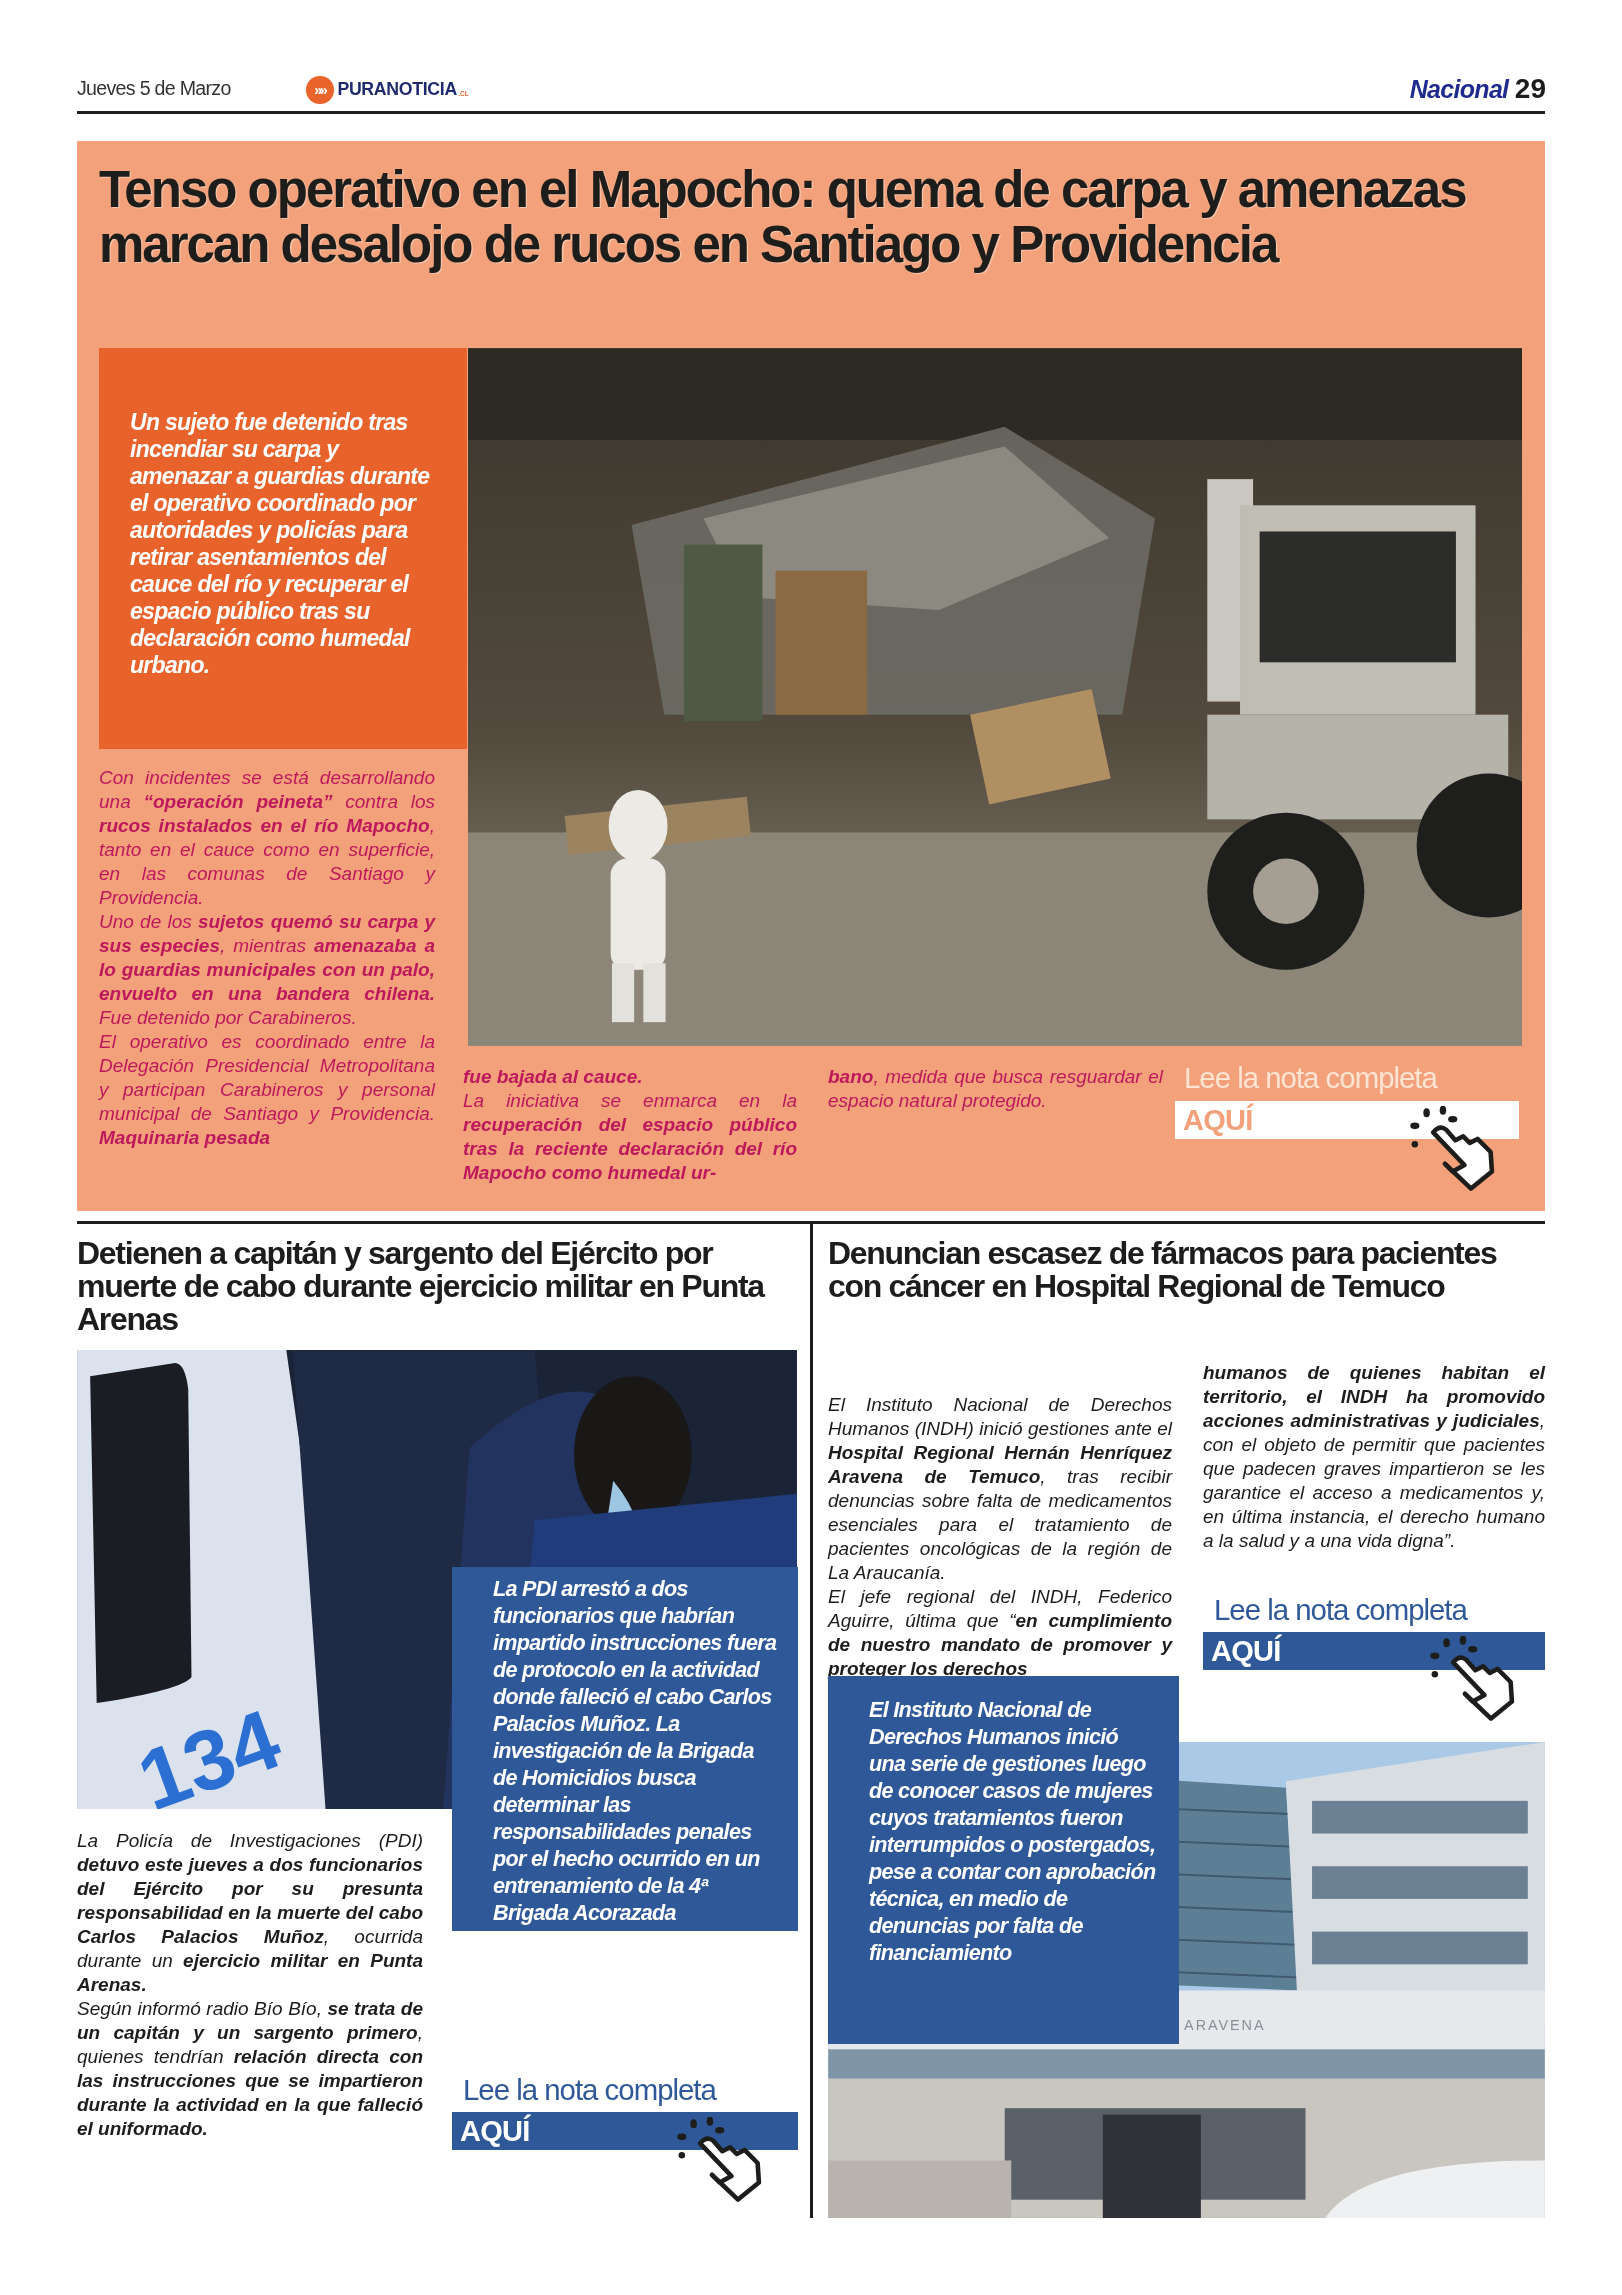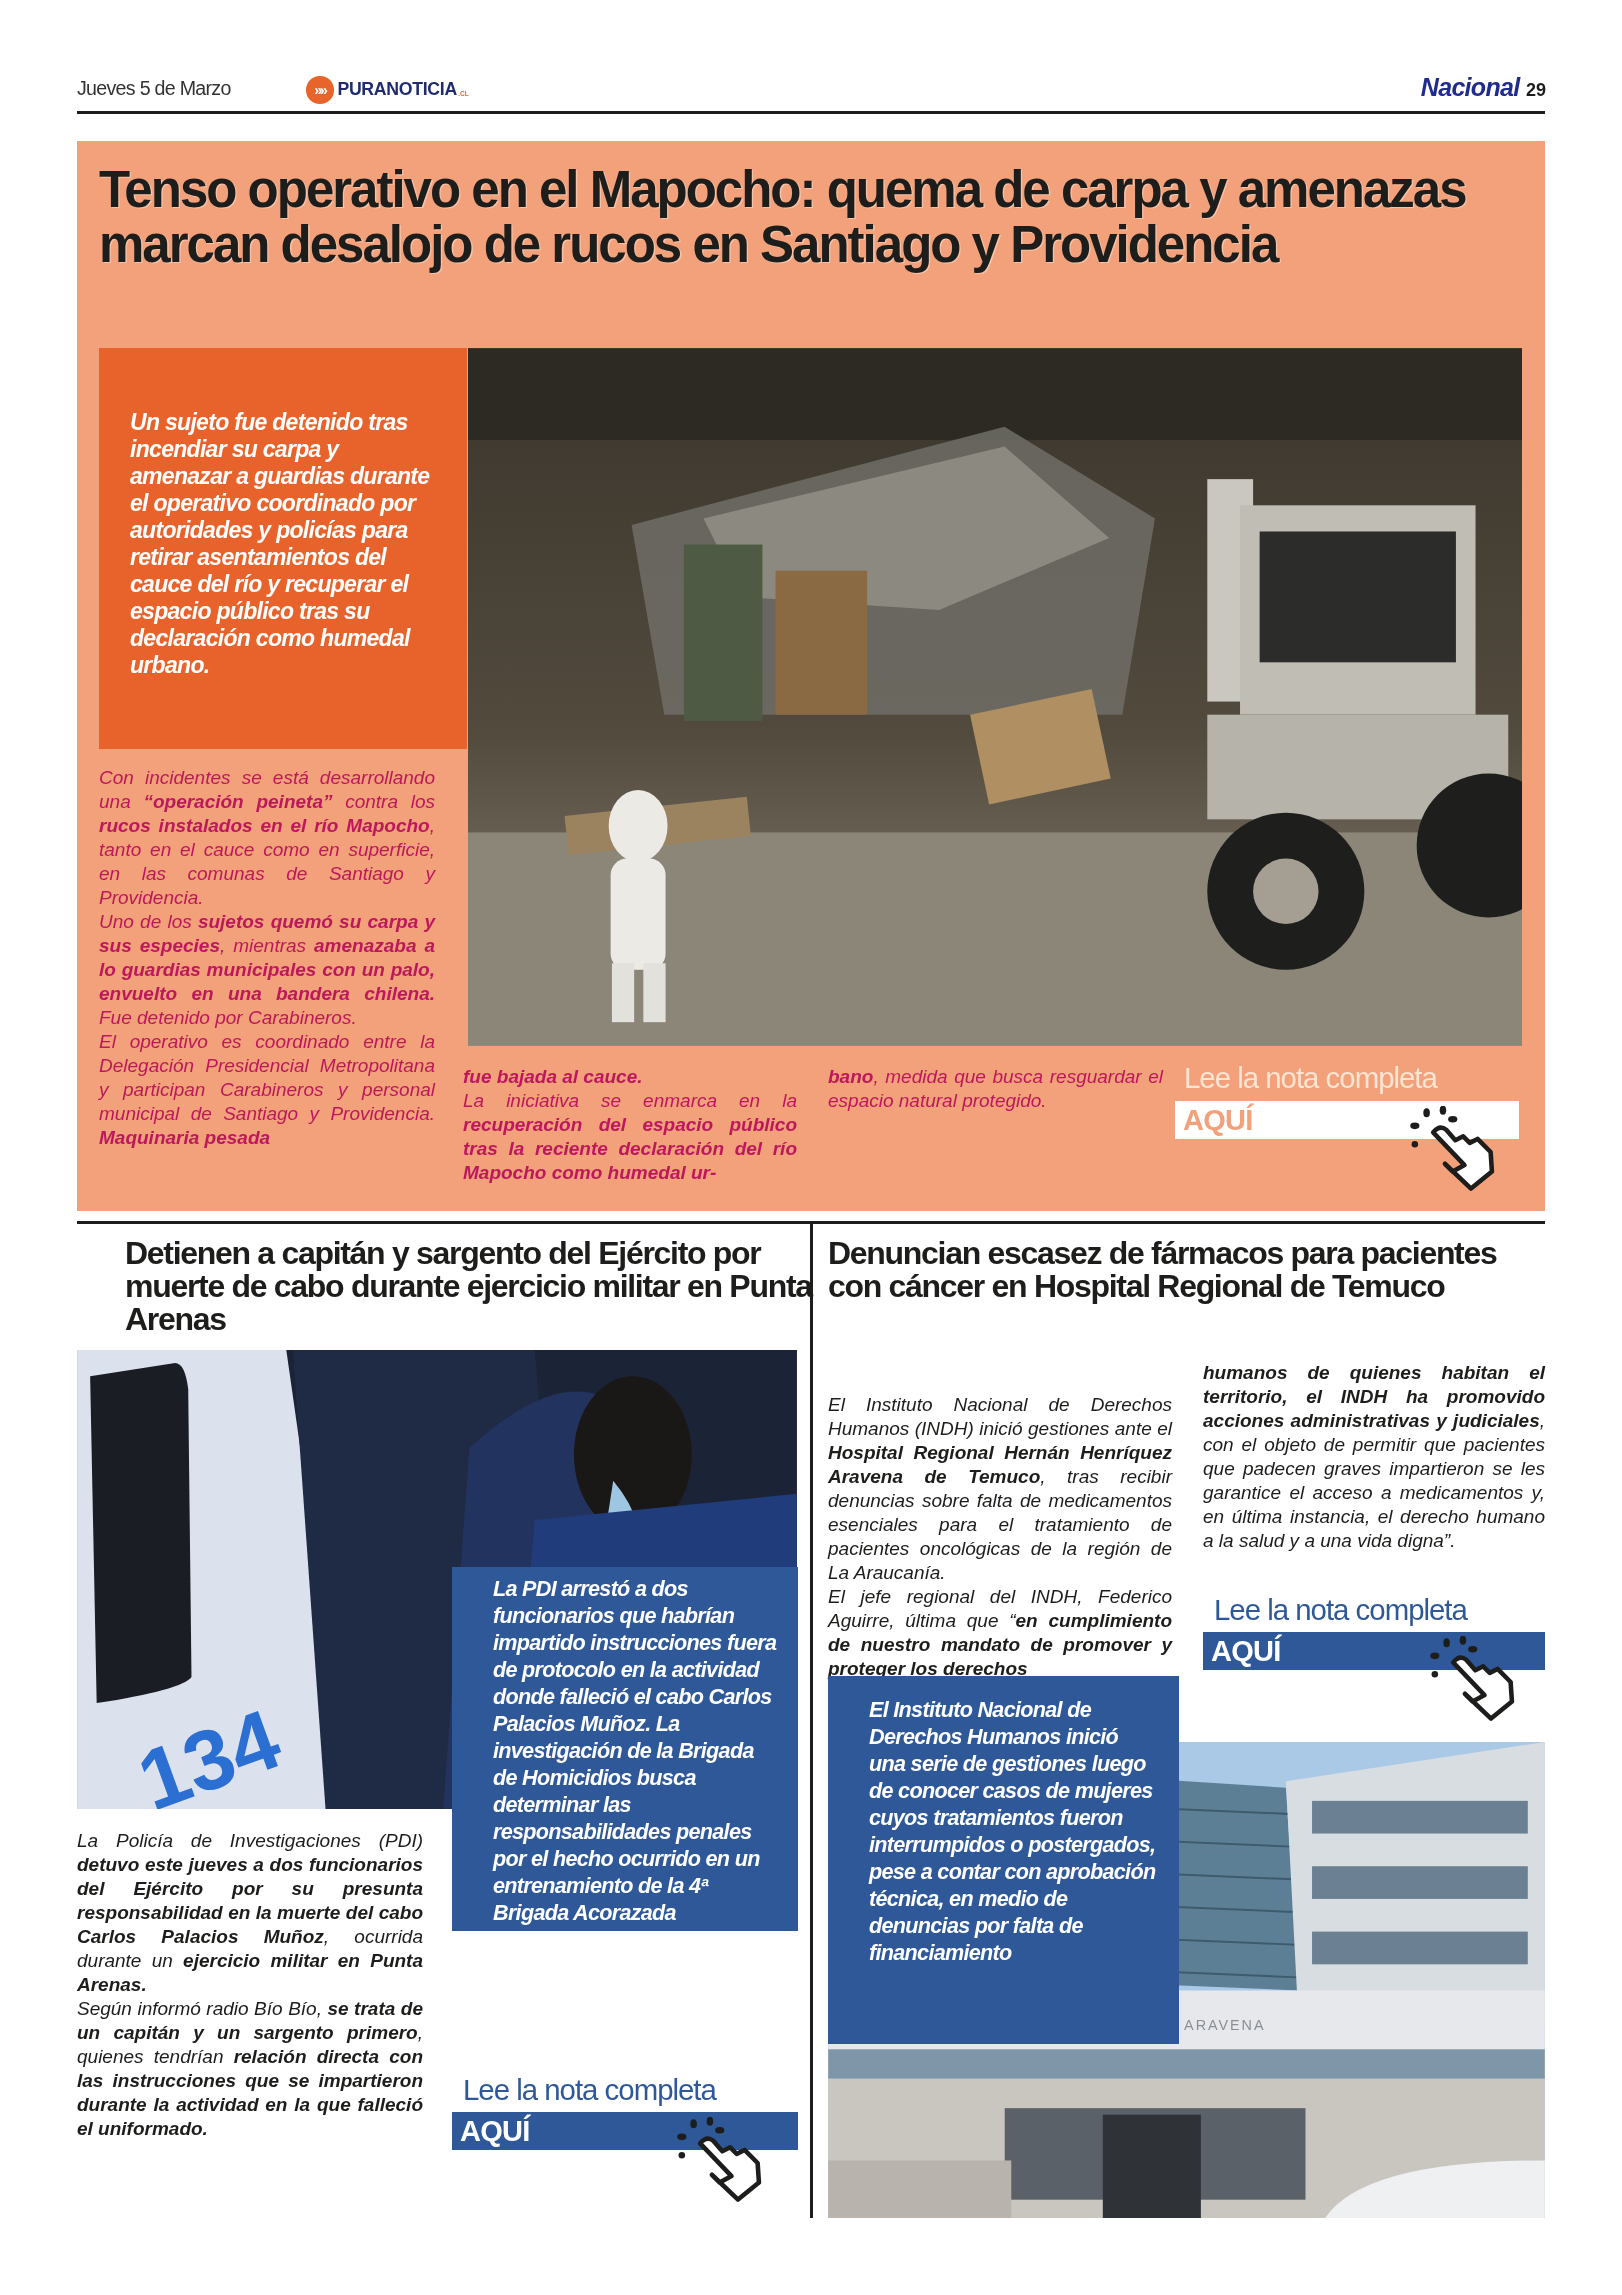--- a/index.html
+++ b/index.html
@@ -8,21 +8,21 @@
   .abs { position: absolute; }
 
   
   .hdr-date { left: 77px; top: 77px; font-size: 19.6px; letter-spacing: -0.7px; color: #333; font-family: "Liberation Sans", sans-serif; }
   .hdr-logo { left: 306px; top: 76px; display: flex; align-items: center; gap: 3.9px; }
   .logo-circle { width: 27.5px; height: 27.5px; border-radius: 50%; background: #e8642a; color: #fff; font-weight: bold; font-size: 14.4px; display: flex; align-items: center; justify-content: center; letter-spacing: -2.6px; }
   .logo-text { font-weight: bold; font-size: 17.7px; color: #1f2b6e; letter-spacing: -0.3px; }
   .logo-cl { font-size: 6.5px; color: #e8642a; font-weight: bold; margin-left: -2.6px; margin-top: 7.9px; }
   .hdr-section { right: 77px; top: 73px; display: flex; align-items: baseline; gap: 6.5px; }
   .hdr-nacional { font-size: 25px; font-weight: bold; font-style: italic; color: #1f2b8e; letter-spacing: -0.7px; }
-  .hdr-page { font-size: 18px; font-weight: bold; color: #1d1d1b; }
+  .hdr-page { font-size: 28px; font-weight: bold; color: #1d1d1b; }
   .hdr-rule { left: 77px; top: 111px; width: 1468px; height: 3.3px; background: #1d1d1b; }
 
   
   .peach { left: 77px; top: 141px; width: 1468px; height: 1070px; background: #f2a17a; }
   .main-title { left: 99px; top: 162px; width: 1407px; font-size: 51px; line-height: 55px; font-weight: bold; letter-spacing: -2px; color: #1d1d1b; text-shadow: 1.3px 1.3px 0 rgba(255,255,255,0.35); }
   .callout-orange { left: 99px; top: 348px; width: 368px; height: 401px; background: #e8632b; padding: 61px 26px 0 31px; }
   .callout-orange p { color: #fff; font-weight: bold; font-style: italic; font-size: 23px; line-height: 27px; letter-spacing: -0.7px; }
   .photo-top { left: 468px; top: 348px; width: 1054px; height: 698px; overflow: hidden; }
 
   .col-text { font-size: 19px; line-height: 24px; text-align: justify; color: #be185d; font-style: italic; }
@@ -36,21 +36,21 @@
   .cta-bar { display: flex; align-items: center; padding-left: 7.9px; }
   .cta-bar span { font-size: 29px; font-weight: bold; letter-spacing: -0.7px; }
   .hand { position: absolute; }
 
   
   .divider-h { left: 77px; top: 1221px; width: 1468px; height: 3.3px; background: #1d1d1b; }
   .divider-v { left: 810px; top: 1224px; width: 2.6px; height: 994px; background: #1d1d1b; }
 
   
   .sec-title { font-size: 32px; line-height: 33px; font-weight: bold; letter-spacing: -1.3px; color: #1d1d1b; }
-  .title-left { left: 77px; top: 1237px; width: 726px; margin-left: 48px; }
+  .title-left { left: 77px; top: 1237px; width: 726px; }
   .title-right { left: 828px; top: 1237px; width: 717px; }
   .photo-left { left: 77px; top: 1350px; width: 720px; height: 459px; overflow: hidden; }
   .callout-blue { background: #2f5899; padding: 0 19.6px 0 41px; }
   .callout-blue p { color: #fff; font-weight: bold; font-style: italic; font-size: 21.6px; line-height: 27px; letter-spacing: -0.7px; }
   .blue-left { left: 452px; top: 1567px; width: 346px; height: 364px; padding-top: 7.9px; }
   .blue-right { left: 828px; top: 1676px; width: 351px; height: 368px; padding-top: 19.6px; padding-left: 41px; }
   .photo-right { left: 828px; top: 1742px; width: 717px; height: 476px; overflow: hidden; }
   .body-left { left: 77px; top: 1829px; width: 346px; }
   .body-r1 { left: 828px; top: 1393px; width: 344px; }
   .body-r2 { left: 1203px; top: 1361px; width: 342px; }

